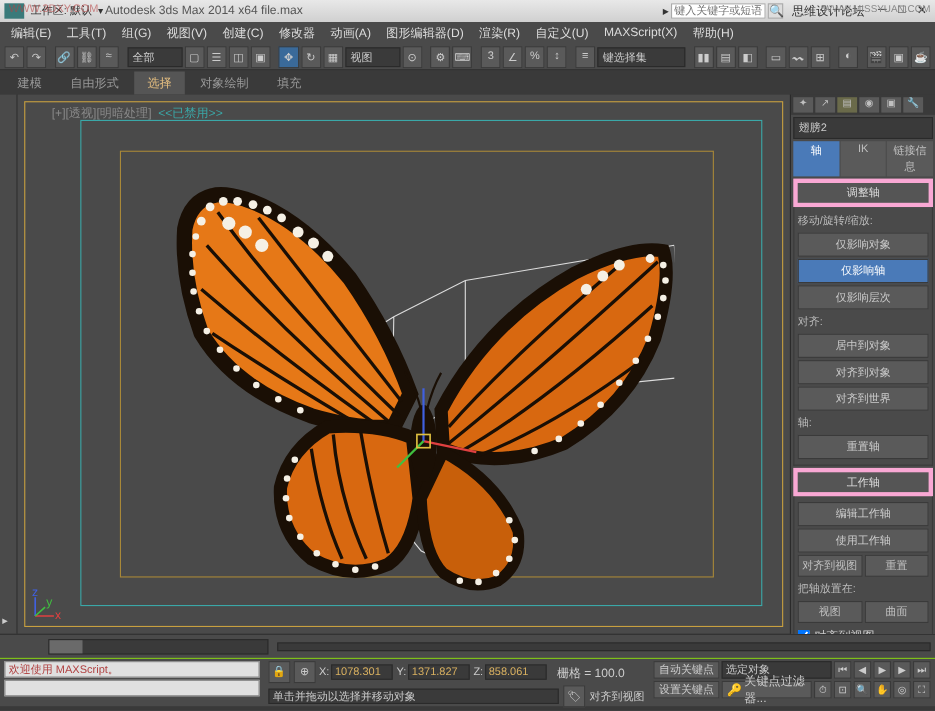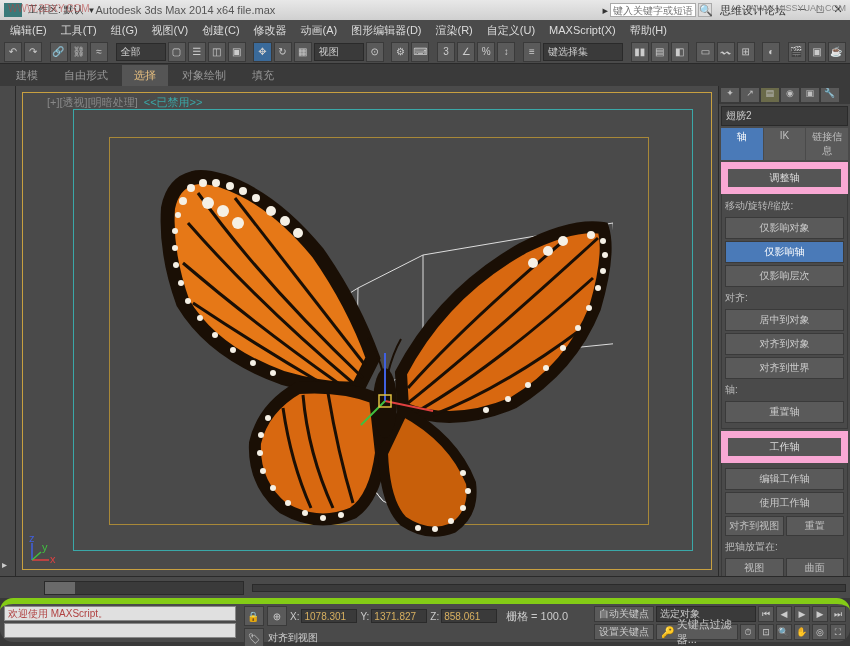--- a/index.html
+++ b/index.html
@@ -45,36 +45,36 @@
     
     .command-panel { width: 132px; background: #4a4a4a; border-left: 1px solid #2a2a2a; overflow-y: auto; }
     .cp-tabs { height: 18px; display: flex; gap: 2px; padding: 2px; background: #3a3a3a; }
     .cp-tab { width: 18px; height: 14px; background: #5a5a5a; cursor: pointer; font-size: 9px; text-align: center; }
     .cp-tab.active { background: #6a6a4a; }
     .cp-name { background: #3a3a3a; padding: 2px 4px; color: #ccc; border: 1px solid #2a2a2a; margin: 2px; font-size: 10px; }
     .cp-subtabs { display: flex; margin: 2px; gap: 1px; }
     .cp-subtab { flex: 1; text-align: center; padding: 2px; background: #5a5a5a; font-size: 10px; cursor: pointer; }
     .cp-subtab.active { background: #4a7ab8; color: #fff; }
     .cp-rollout { margin: 2px; }
-    .cp-rollout-header { background: #555; padding: 2px 4px; text-align: center; color: #ddd; font-size: 10px; border: 7px solid #f9a8d4; cursor: pointer; }
+    .cp-rollout-header { background: #555; padding: 2px 4px; text-align: center; color: #ddd; font-size: 10px; border: 4px solid #f9a8d4; cursor: pointer; }
     .cp-rollout-body { padding: 3px; border: 1px solid #3a3a3a; border-top: none; background: #4a4a4a; }
     .cp-label { color: #bbb; font-size: 10px; padding: 2px 0; }
     .cp-button { display: block; width: 100%; background: #5a5a5a; border: 1px solid #3a3a3a; color: #ccc; padding: 3px; margin: 2px 0; font-size: 10px; cursor: pointer; text-align: center; }
     .cp-button.active { background: #4a7ab8; color: #fff; }
     .cp-radio-row { display: flex; gap: 2px; margin: 2px 0; }
     .cp-radio { flex: 1; background: #5a5a5a; border: 1px solid #3a3a3a; padding: 2px; text-align: center; font-size: 10px; cursor: pointer; }
     .cp-check { display: flex; align-items: center; gap: 4px; padding: 2px 0; font-size: 10px; color: #ccc; }
     .cp-check input { width: 11px; height: 11px; }
     
     .timeline { height: 22px; background: #4a4a4a; border-top: 1px solid #2a2a2a; display: flex; align-items: center; padding: 0 4px; }
     .timeline-slider { flex: 0 0 200px; height: 14px; background: #3a3a3a; border: 1px solid #2a2a2a; position: relative; margin-left: 40px; }
     .timeline-slider .thumb { position: absolute; left: 0; top: 0; width: 30px; height: 100%; background: #6a6a6a; }
     .timeline-label { position: absolute; left: 58px; color: #ccc; font-size: 10px; }
     
-    .status-bar { height: 44px; background: #4a4a4a; border-top: 6px solid #84cc16; display: flex; border-radius: 13px; }
+    .status-bar { height: 44px; background: #4a4a4a; border-top: 1px solid #84cc16; display: flex; }
     .status-left { width: 240px; padding: 2px 4px; }
     .status-left input { width: 100%; background: #e0e0e0; border: 1px solid #888; height: 15px; font-size: 10px; padding: 0 3px; margin-bottom: 2px; }
     .status-center { flex: 1; padding: 2px 4px; display: flex; flex-direction: column; gap: 2px; }
     .coord-row { display: flex; gap: 3px; align-items: center; }
     .coord-field { display: flex; align-items: center; gap: 2px; }
     .coord-field label { color: #ccc; font-size: 10px; }
     .coord-field input { width: 56px; height: 14px; background: #3a3a3a; border: 1px solid #2a2a2a; color: #d8b060; font-size: 10px; padding: 0 2px; }
     .prompt-row { display: flex; gap: 4px; align-items: center; }
     .prompt-row input { flex: 1; background: #3a3a3a; border: 1px solid #2a2a2a; color: #ccc; height: 14px; font-size: 10px; padding: 0 3px; }
     .status-right { width: 260px; padding: 2px 4px; display: flex; flex-direction: column; gap: 2px; }
@@ -398,20 +398,21 @@
           <label>Y:</label>
           <input value="1371.827" style="">
         </div>
       <div class="coord-field">
           <label>Z:</label>
           <input value="858.061" style="">
         </div>
       <span style="color:#ccc;font-size:10px;margin-left:6px"><span>栅格</span> <span>= 100.0</span></span>
     </div>
     <div class="prompt-row">
+      <input readonly="" value="单击并拖动以选择并移动对象" style="">
       <div class="tool-btn">🏷</div>
       <span style="color:#ccc;font-size:10px">对齐到视图</span>
     </div>
   </div>
   <div class="status-right">
     <div class="anim-row">
       <div class="anim-btn">自动关键点</div>
       <div class="anim-dropdown" style="flex:1">选定对象</div>
       <div class="play-ctrl">⏮</div>
       <div class="play-ctrl">◀</div>

